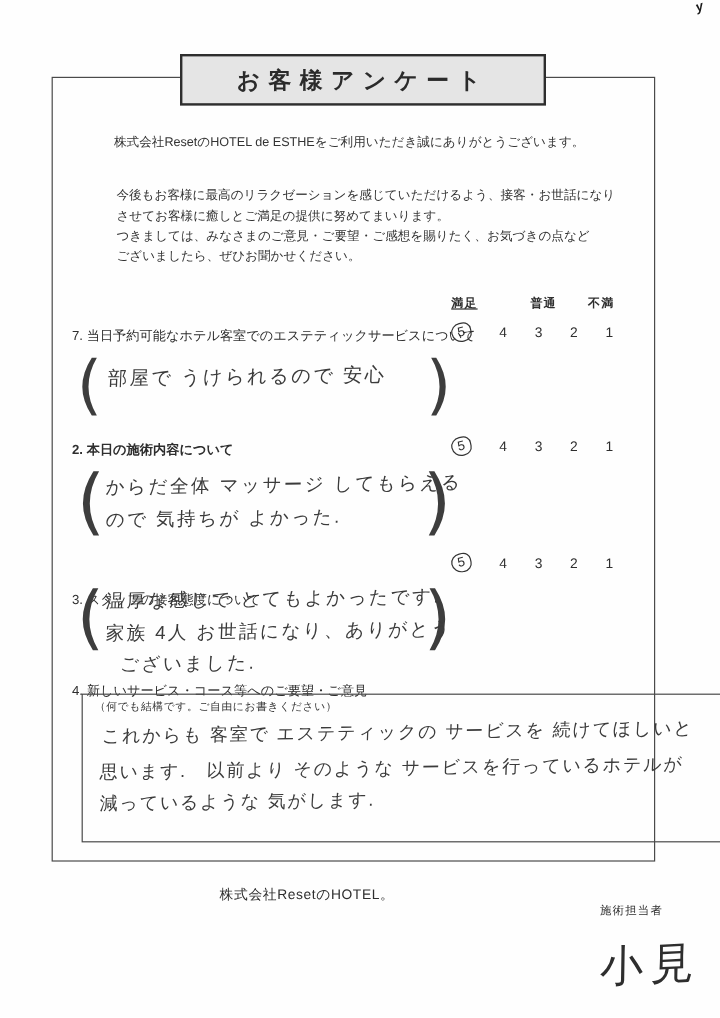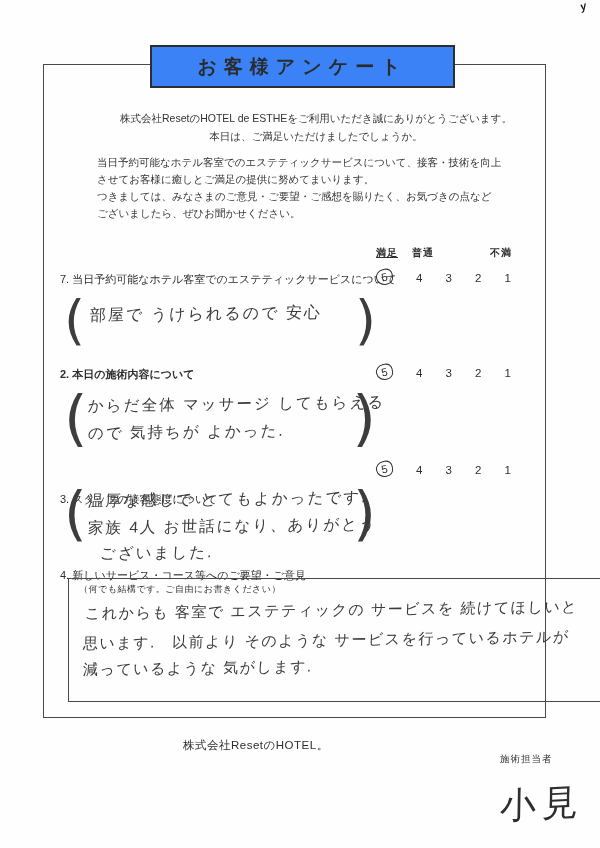--- a/index.html
+++ b/index.html
@@ -11,30 +11,30 @@
   .pen-mark {
     position:absolute; left:580px; top:0px; font-size:11px; color:#1a1a1a;
     transform:rotate(-18deg); font-style:italic; font-weight:700;
   }
   .outer-border {
     position:absolute; left:43px; top:64px; width:503px; height:654px;
     border:1.6px solid #4a4a4a;
   }
   .title-box {
     position:absolute; left:150px; top:45px; width:305px; height:43px;
-    border:2px solid #2e2e2e; background:#3b82f6;
+    border:2px solid #2e2e2e; background:#e5e5e5;
     display:flex; align-items:center; justify-content:center;
   }
   .title-box span { font-size:19px; font-weight:700; letter-spacing:7px; color:#2b2b2b; }
-  .intro-center { position:absolute; left:106px; width:420px; text-align:center;
+  .intro-center { position:absolute; left:95px; width:420px; 
     font-size:10.5px; color:#333; white-space:nowrap; }
   .intro-para div { position:absolute; left:97px; font-size:10.5px; color:#333; white-space:nowrap; }
   .rating-header span { position:absolute; top:246px; font-size:10px; font-weight:600;
     letter-spacing:1px; color:#2f2f2f; }
-  .rh-1 { left:376px;text-decoration:underline; } .rh-2 { left:412px; } .rh-3 { left:490px; }
+  .rh-1 { left:376px;text-decoration:underline; } .rh-2 { left:442px; } .rh-3 { left:490px; }
   .q-text { position:absolute; left:60px; font-size:11px; color:#2e2e2e;
     white-space:nowrap; font-weight:500; }
   .scale-row { position:absolute; left:379px; width:132px; display:flex;
     justify-content:space-between; align-items:center; font-size:11.5px; color:#2e2e2e; }
   .circled {
     width:17px; height:16px; border:1.4px solid #333; border-radius:55% 45% 50% 60%;
     display:flex; align-items:center; justify-content:center;
     transform:rotate(-12deg); margin:-2px 0 0 -3px; font-size:11px;
   }
   .answer { position:absolute; }
@@ -78,24 +78,23 @@
 
   <div class="pen-mark">y</div>
 
   <div class="outer-border"></div>
 
   <div class="title-box">
     <span>お客様アンケート</span>
   </div>
 
   <div class="intro-center" style="top:112px;">株式会社ResetのHOTEL de ESTHEをご利用いただき誠にありがとうございます。</div>
-  <div class="intro-center" style="top:130px;">本日は、ご満足いただけましたでしょうか。</div>
 
   <div class="intro-para">
-    <div style="top:156px;">当日予約可能なホテル客室でのエステティックサービスについて、接客・技術を向上</div>
+    <div style="top:156px;">今後もお客様に最高のリラクゼーションを感じていただけるよう、接客・お世話になり</div>
     <div style="top:173px;">させてお客様に癒しとご満足の提供に努めてまいります。</div>
     <div style="top:190px;">つきましては、みなさまのご意見・ご要望・ご感想を賜りたく、お気づきの点など</div>
     <div style="top:207px;">ございましたら、ぜひお聞かせください。</div>
   </div>
 
   <div class="rating-header">
     <span class="rh-1">満足</span>
     <span class="rh-2">普通</span>
     <span class="rh-3">不満</span>
   </div>

